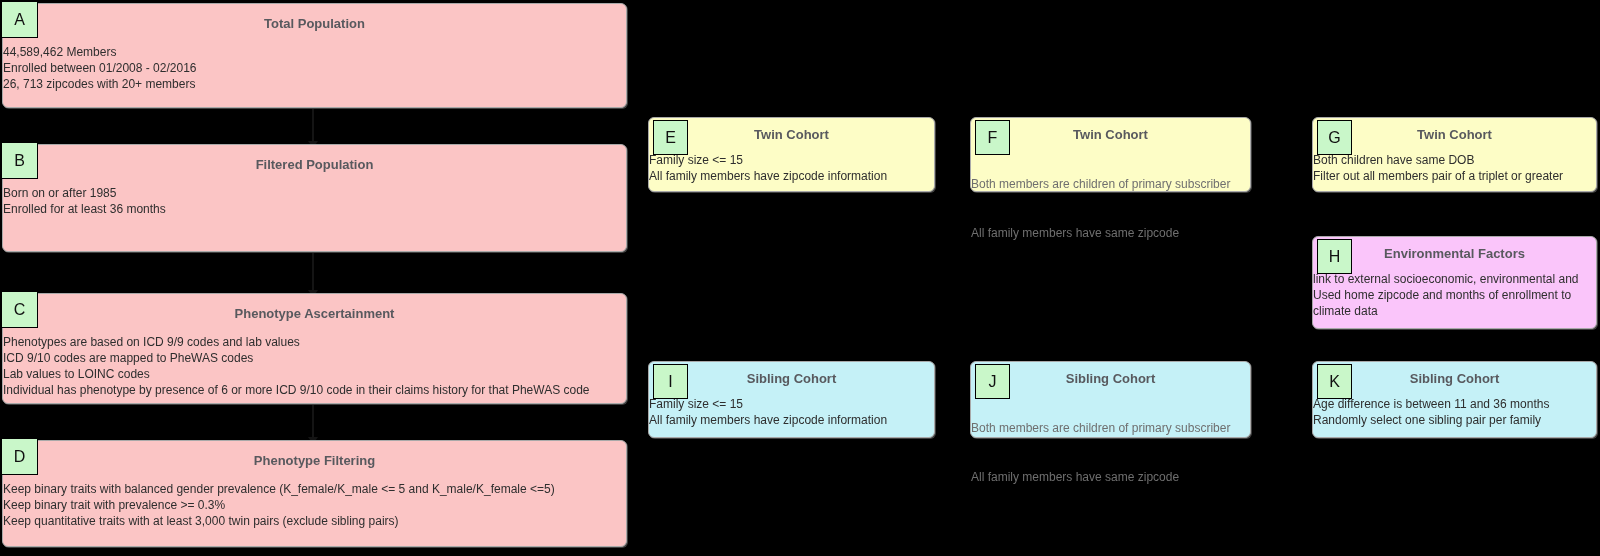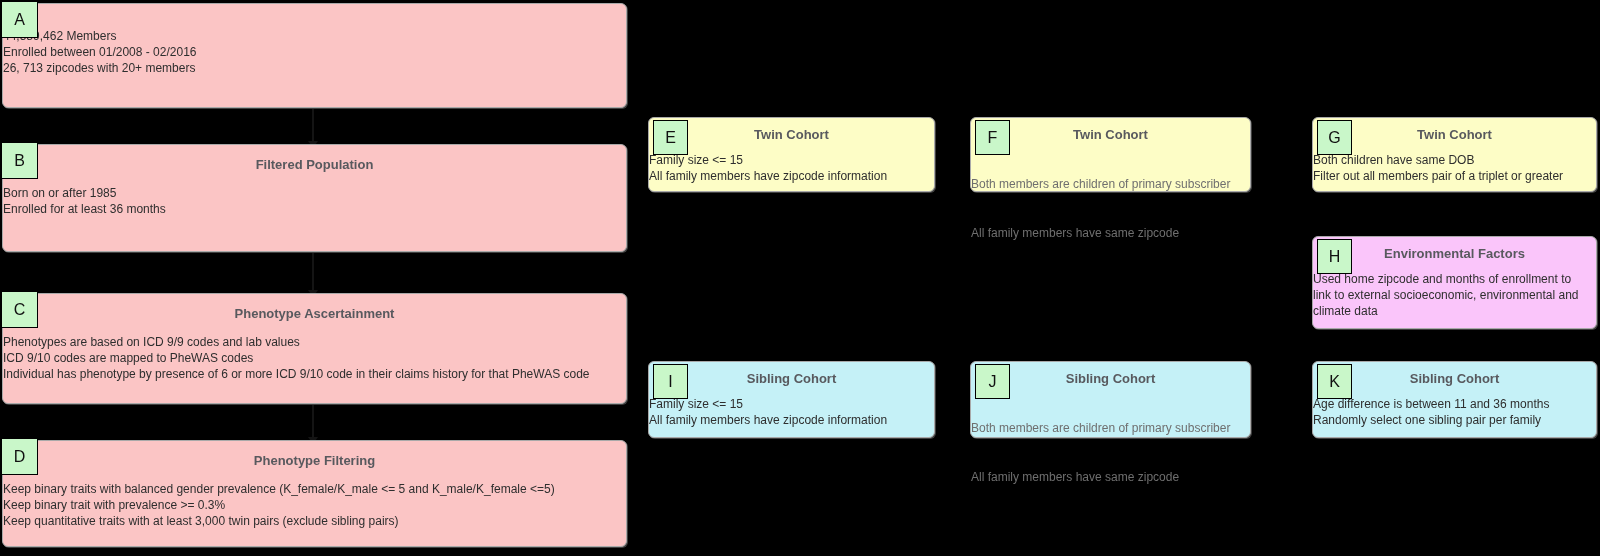--- a/index.html
+++ b/index.html
@@ -63,20 +63,21 @@
 <body>
 
 <div id="canvas">
 
   <div class="connector conn-ab"></div>
   <div class="connector conn-bc"></div>
   <div class="connector conn-cd"></div>
 
   <div class="node big v-pink box-a">
     <span class="badge big">A</span>
+    <div class="title">Total Population</div>
     <div class="body">
       <div class="line">44,589,462 Members</div>
       <div class="line">Enrolled between 01/2008 - 02/2016</div>
       <div class="line">26, 713 zipcodes with 20+ members</div>
     </div>
   </div>
 
   <div class="node big v-pink box-b">
     <span class="badge big">B</span>
     <div class="title">Filtered Population</div>
@@ -85,20 +86,21 @@
       <div class="line">Enrolled for at least 36 months</div>
     </div>
   </div>
 
   <div class="node big v-pink box-c">
     <span class="badge big">C</span>
     <div class="title">Phenotype Ascertainment</div>
     <div class="body">
       <div class="line">Phenotypes are based on ICD 9/9 codes and lab values</div>
       <div class="line">ICD 9/10 codes are mapped to PheWAS codes</div>
+      <div class="line">Lab values to LOINC codes</div>
       <div class="line">Individual has phenotype by presence of 6 or more ICD 9/10 code in their claims history for that PheWAS code</div>
     </div>
   </div>
 
   <div class="node big v-pink box-d">
     <span class="badge big">D</span>
     <div class="title">Phenotype Filtering</div>
     <div class="body">
       <div class="line">Keep binary traits with balanced gender prevalence (K_female/K_male &lt;= 5 and K_male/K_female &lt;=5)</div>
       <div class="line">Keep binary trait with prevalence &gt;= 0.3%</div>
@@ -130,22 +132,22 @@
     <div class="body">
       <div class="line">Both children have same DOB</div>
       <div class="line">Filter out all members pair of a triplet or greater</div>
     </div>
   </div>
 
   <div class="node small v-magenta box-h">
     <span class="badge small">H</span>
     <div class="title">Environmental Factors</div>
     <div class="body">
+      <div class="line">link to external socioeconomic, environmental and</div>
       <div class="line">Used home zipcode and months of enrollment to</div>
-      <div class="line">link to external socioeconomic, environmental and</div>
       <div class="line">climate data</div>
     </div>
   </div>
 
   <div class="node small v-cyan box-i">
     <span class="badge small">I</span>
     <div class="title">Sibling Cohort</div>
     <div class="body">
       <div class="line">Family size &lt;= 15</div>
       <div class="line">All family members have zipcode information</div>

